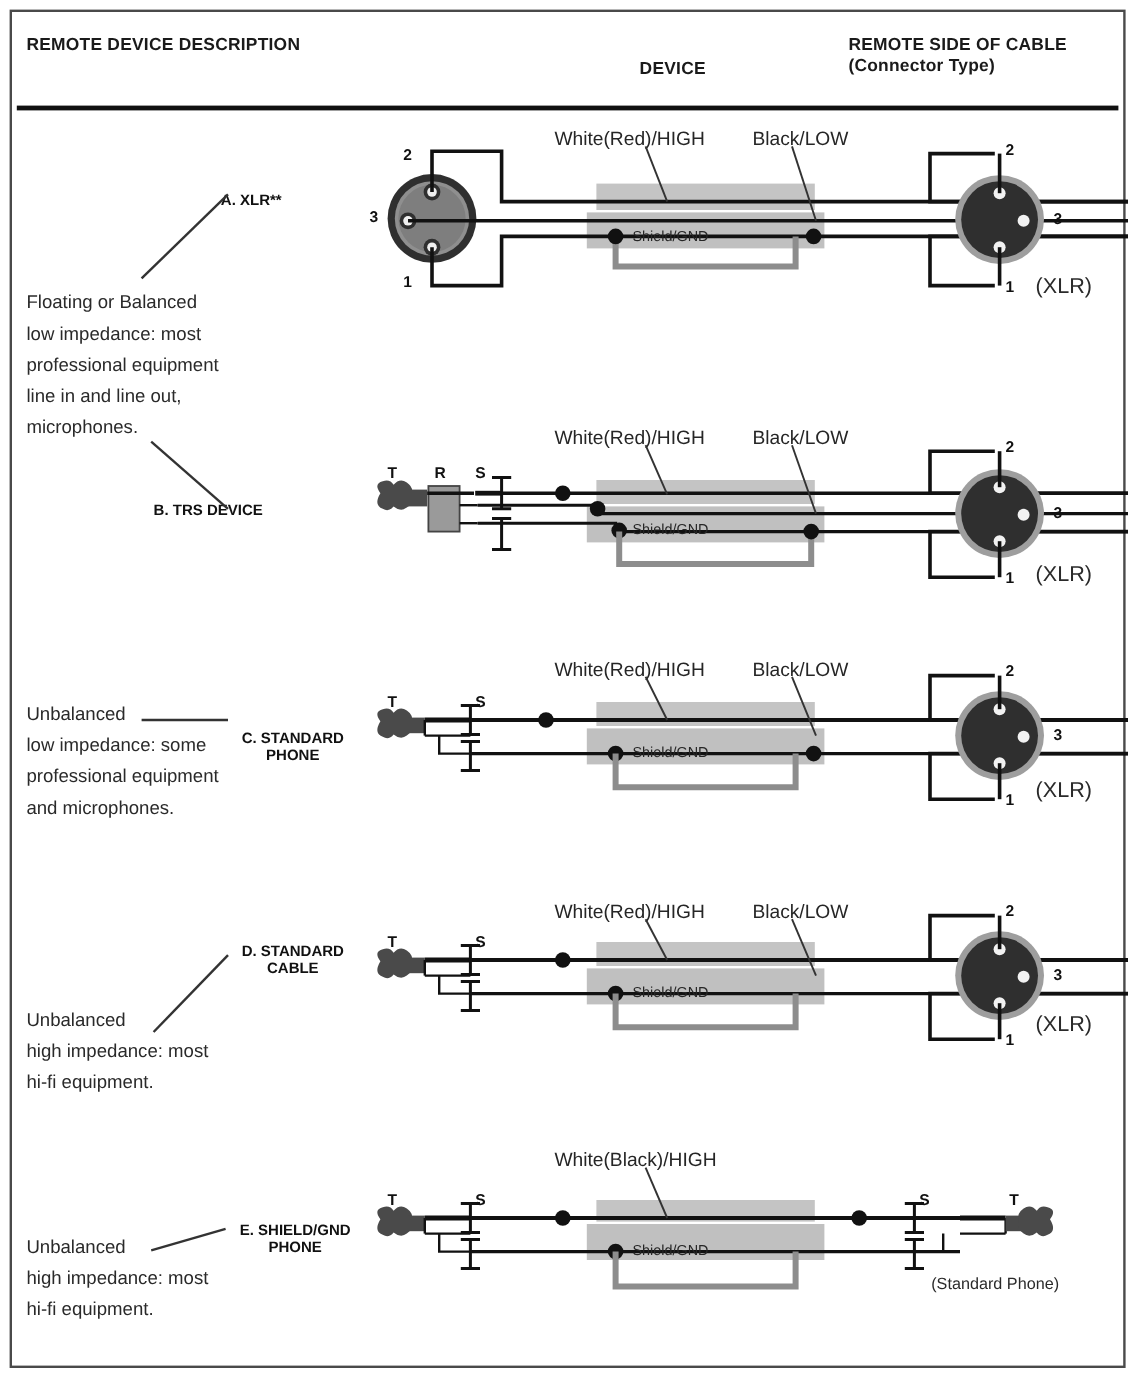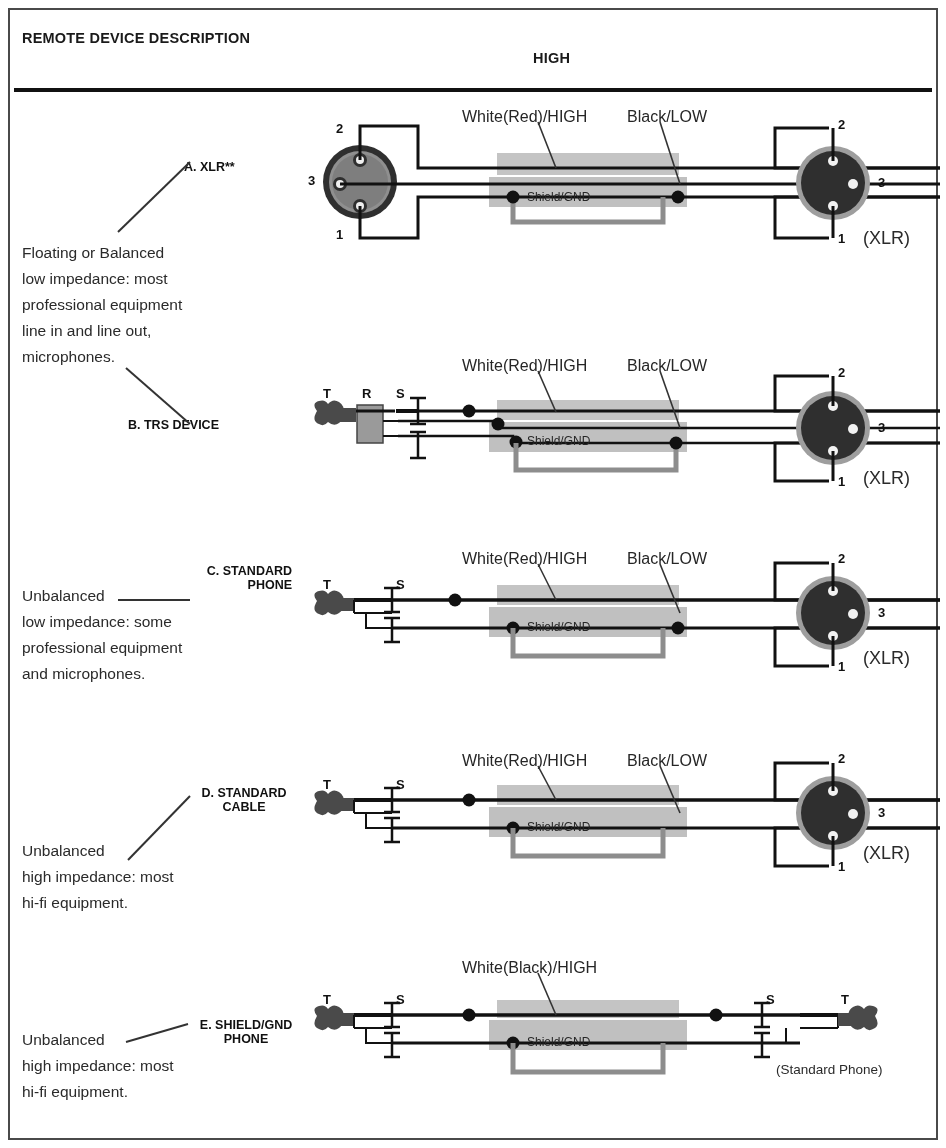--- a/index.html
+++ b/index.html
@@ -31,42 +31,44 @@
   svg{display:block;overflow:visible;}
 </style>
 </head>
 <body>
 
 <div id="page">
   <div id="frame"></div>
 
   <div class="hdr" id="hdr-left">REMOTE DEVICE
 DESCRIPTION</div>
-  <div class="hdr" id="hdr-cable">HIGH</div>
+  <div class="hdr" id="hdr-cable">DEVICE</div>
+  <div class="hdr" id="hdr-right">REMOTE SIDE OF CABLE
+(Connector Type)</div>
   <div id="rule"></div>
 
   <div class="desc" style="left:22px;top:240px;">Floating or Balanced
 low impedance: most
 professional equipment
 line in and line out,
 microphones.</div>
   <div class="desc" style="left:22px;top:583px;">Unbalanced
 low impedance: some
 professional equipment
 and microphones.</div>
   <div class="desc" style="left:22px;top:838px;">Unbalanced
 high impedance: most
 hi-fi equipment.</div>
   <div class="desc" style="left:22px;top:1027px;">Unbalanced
 high impedance: most
 hi-fi equipment.</div>
 
   <div class="rowlabel" style="left:184px;top:160px;width:80px;text-align:left;">A. XLR**</div>
   <div class="rowlabel" style="left:128px;top:418px;width:130px;text-align:left;">B. TRS DEVICE</div>
-  <div class="rowlabel" style="left:196px;top:564px;width:96px;text-align:right;">C. STANDARD
+  <div class="rowlabel" style="left:196px;top:608px;width:96px;">C. STANDARD
 PHONE</div>
   <div class="rowlabel" style="left:196px;top:786px;width:96px;">D. STANDARD
 CABLE</div>
   <div class="rowlabel" style="left:192px;top:1018px;width:108px;">E. SHIELD/GND
 PHONE</div>
 
   <svg class="svgrow" width="946" height="1148" style="pointer-events:none;">
     <line x1="118" y1="232" x2="190" y2="162" stroke="#333" stroke-width="2"></line>
     <line x1="126" y1="368" x2="190" y2="424" stroke="#333" stroke-width="2"></line>
     <line x1="118" y1="600" x2="190" y2="600" stroke="#333" stroke-width="2"></line>

